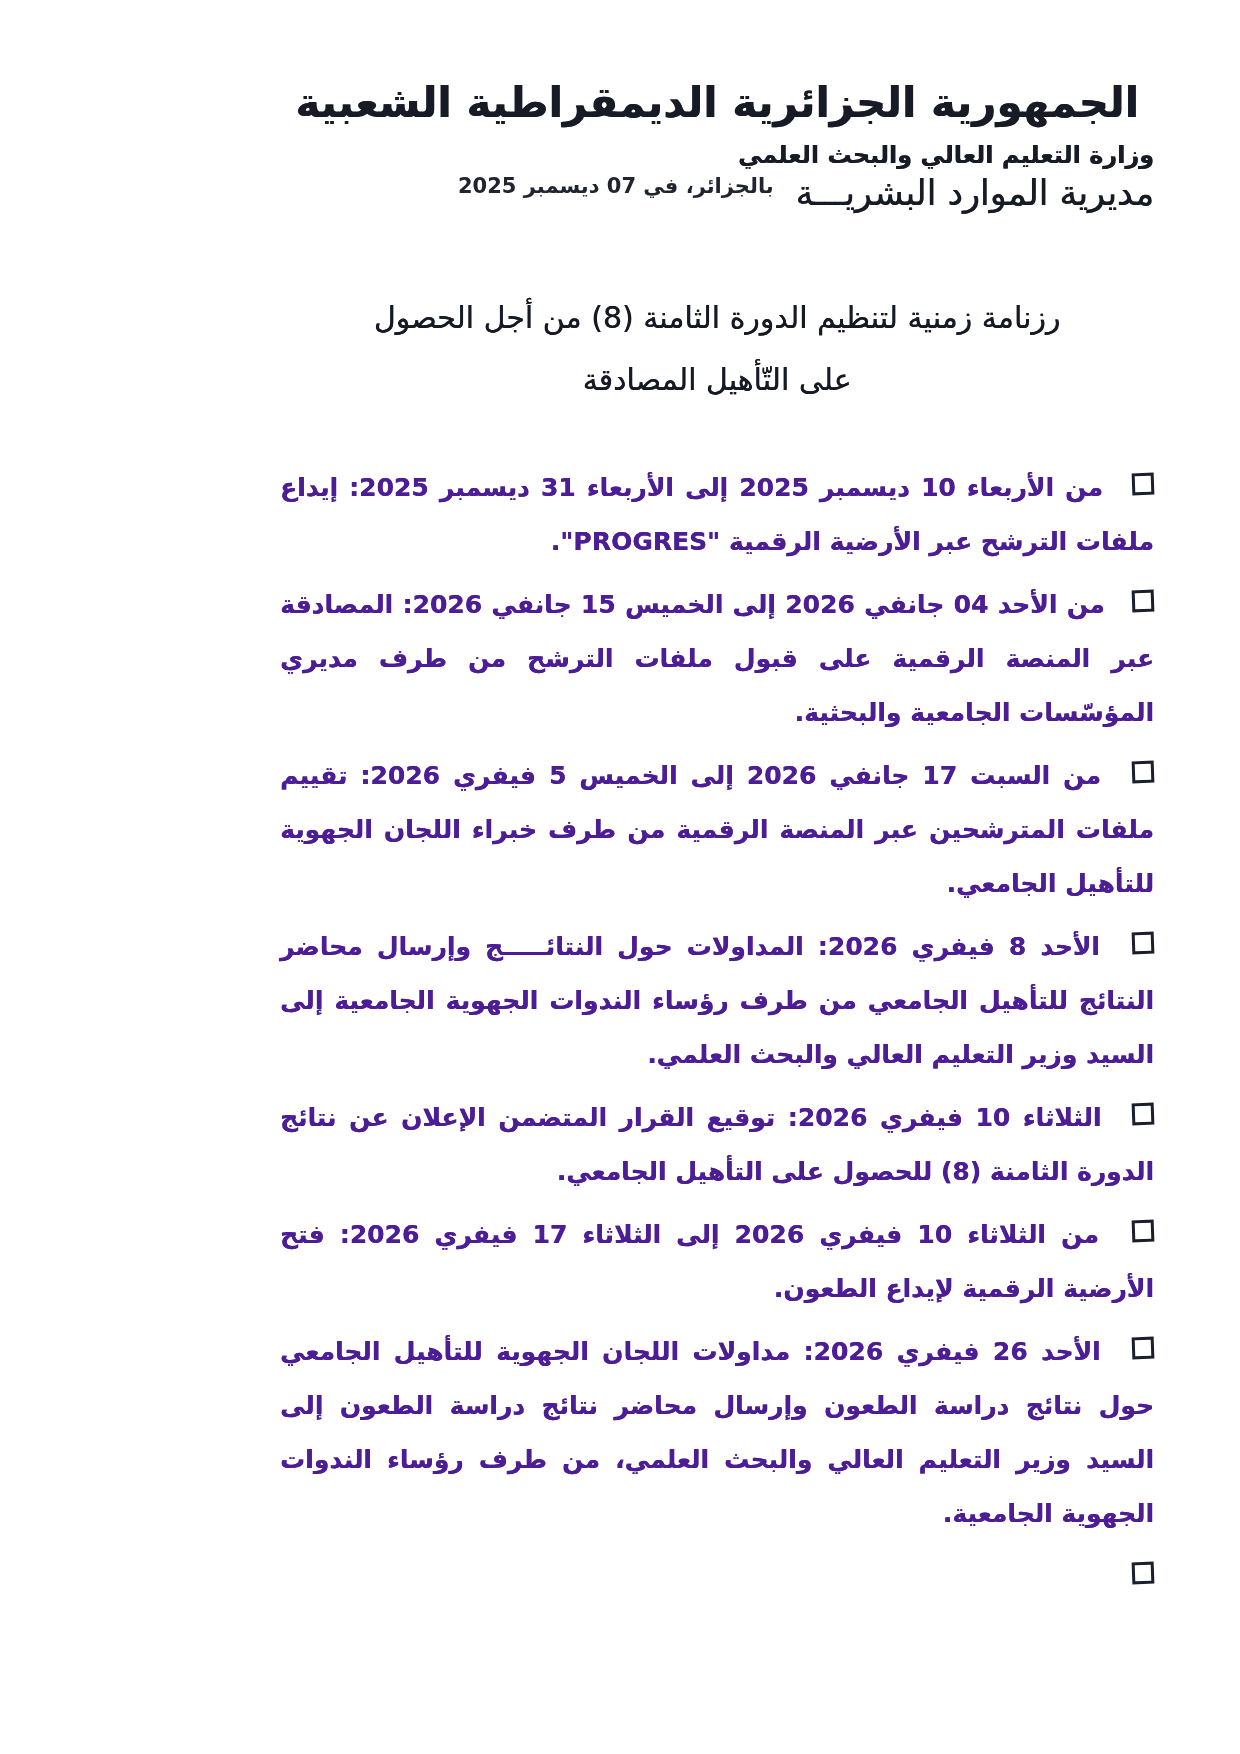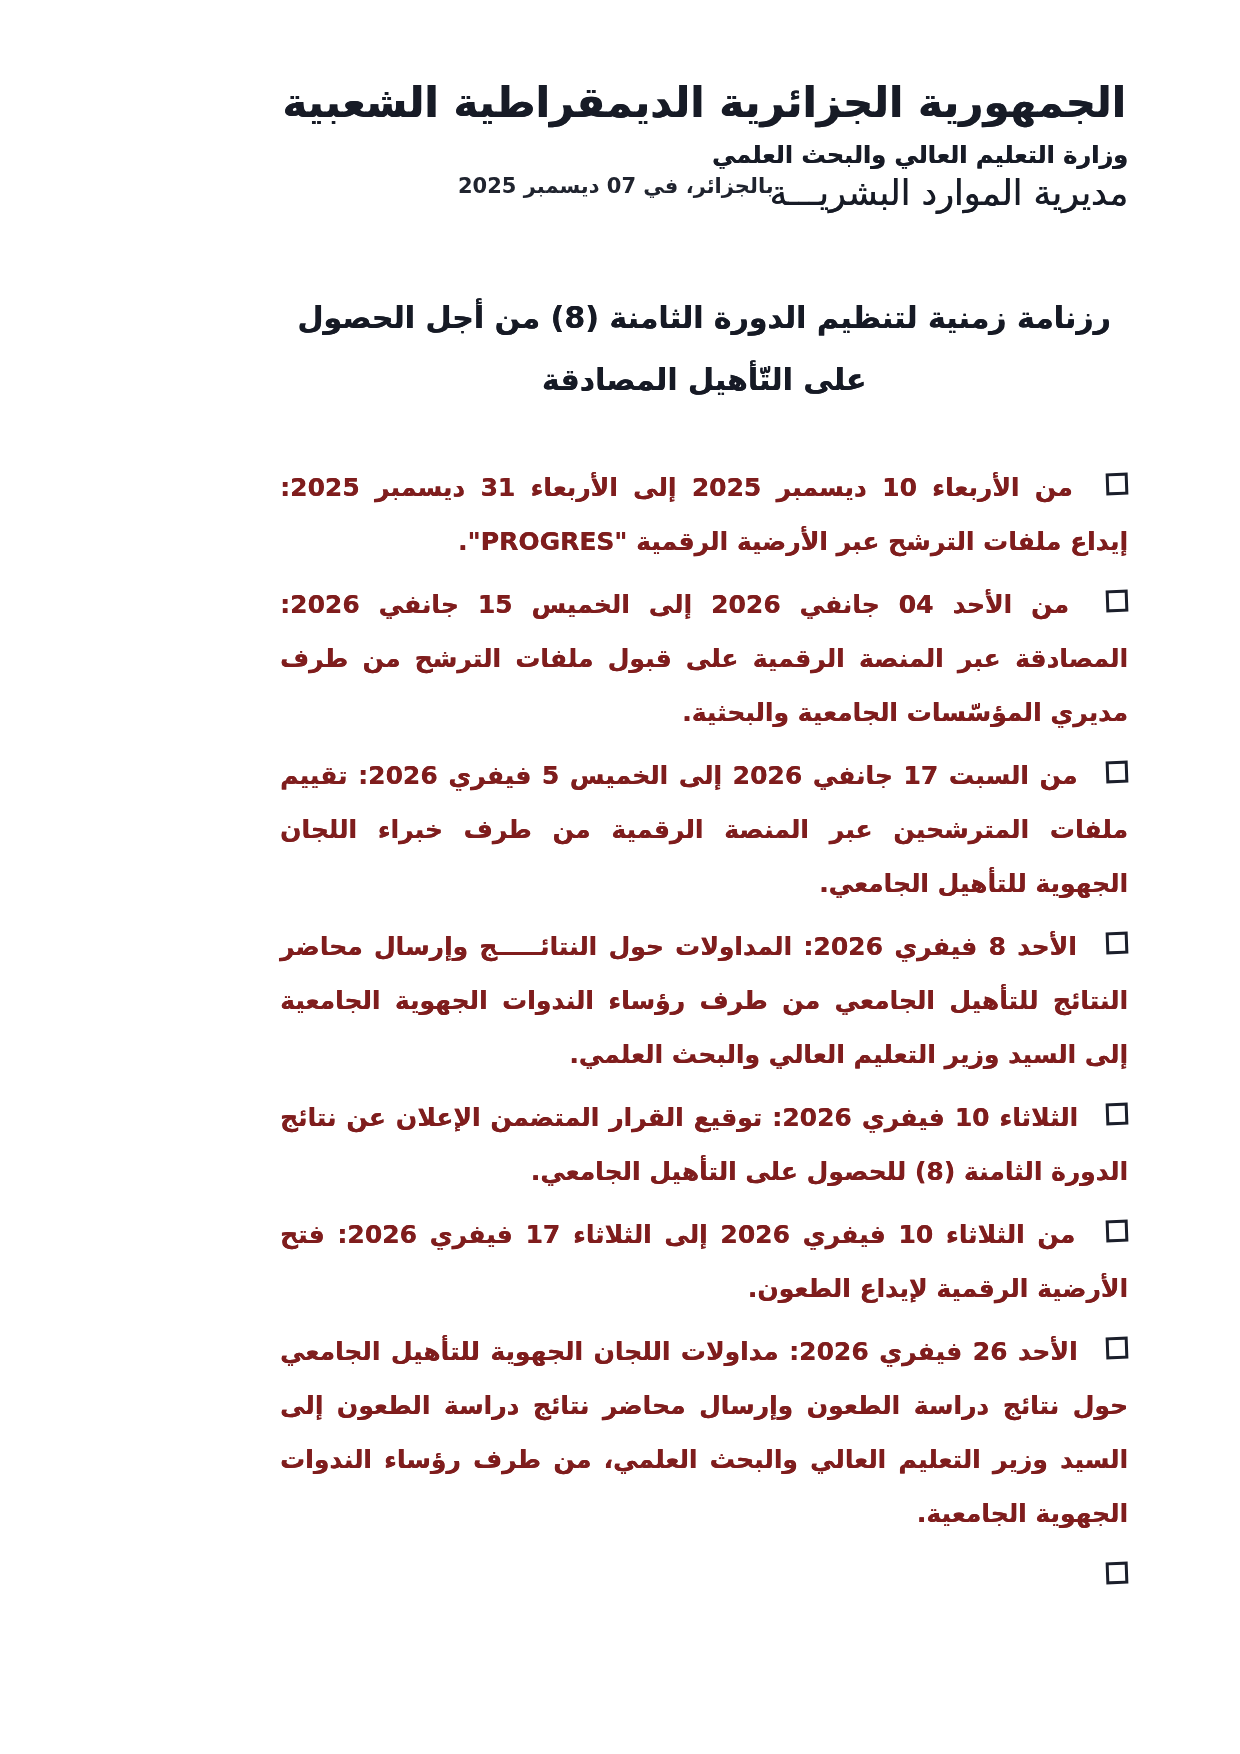--- a/index.html
+++ b/index.html
@@ -9,21 +9,21 @@
   }
   .page {
     position: relative;
     width: 1024px;
     height: 1754px;
     box-sizing: border-box;
     background: #ffffff;
     direction: rtl;
     font-family: "DejaVu Sans", sans-serif;
     color: #1b1f2b;
-    padding: 78px 112px 0 64px;
+    padding: 78px 86px 0 64px;
     overflow: hidden;
   }
   
   .republic {
     text-align: center;
     font-size: 42px;
     font-weight: bold;
     letter-spacing: 0px;
     color: #171b26;
     text-shadow: 0.6px 0 0 currentColor;
@@ -57,39 +57,39 @@
     top: 1px;
     font-size: 21px;
     font-weight: bold;
     color: #20242f;
     direction: rtl;
   }
   
   .doc-title {
     margin-top: 58px;
     text-align: center;
-    font-weight: bold;
+    font-weight: normal;
     color: #161a25;
   }
   .doc-title .t-line {
     font-size: 30px;
     line-height: 62px;
     text-shadow: 0.4px 0 0 currentColor;
   }
   
   .items {
     margin-top: 50px;
   }
   .item {
     direction: rtl;
     text-align: justify;
     font-size: 25px;
     font-weight: bold;
     line-height: 54px;
-    color: #7f1d1d;
+    color: #4c1d95;
     margin-bottom: 9px;
     text-shadow: 0.3px 0 0 currentColor;
   }
   .bullet {
     display: inline-block;
     width: 16px;
     height: 16px;
     border: 3px solid #1b1f2b;
     box-sizing: content-box;
     margin-left: 18px;

